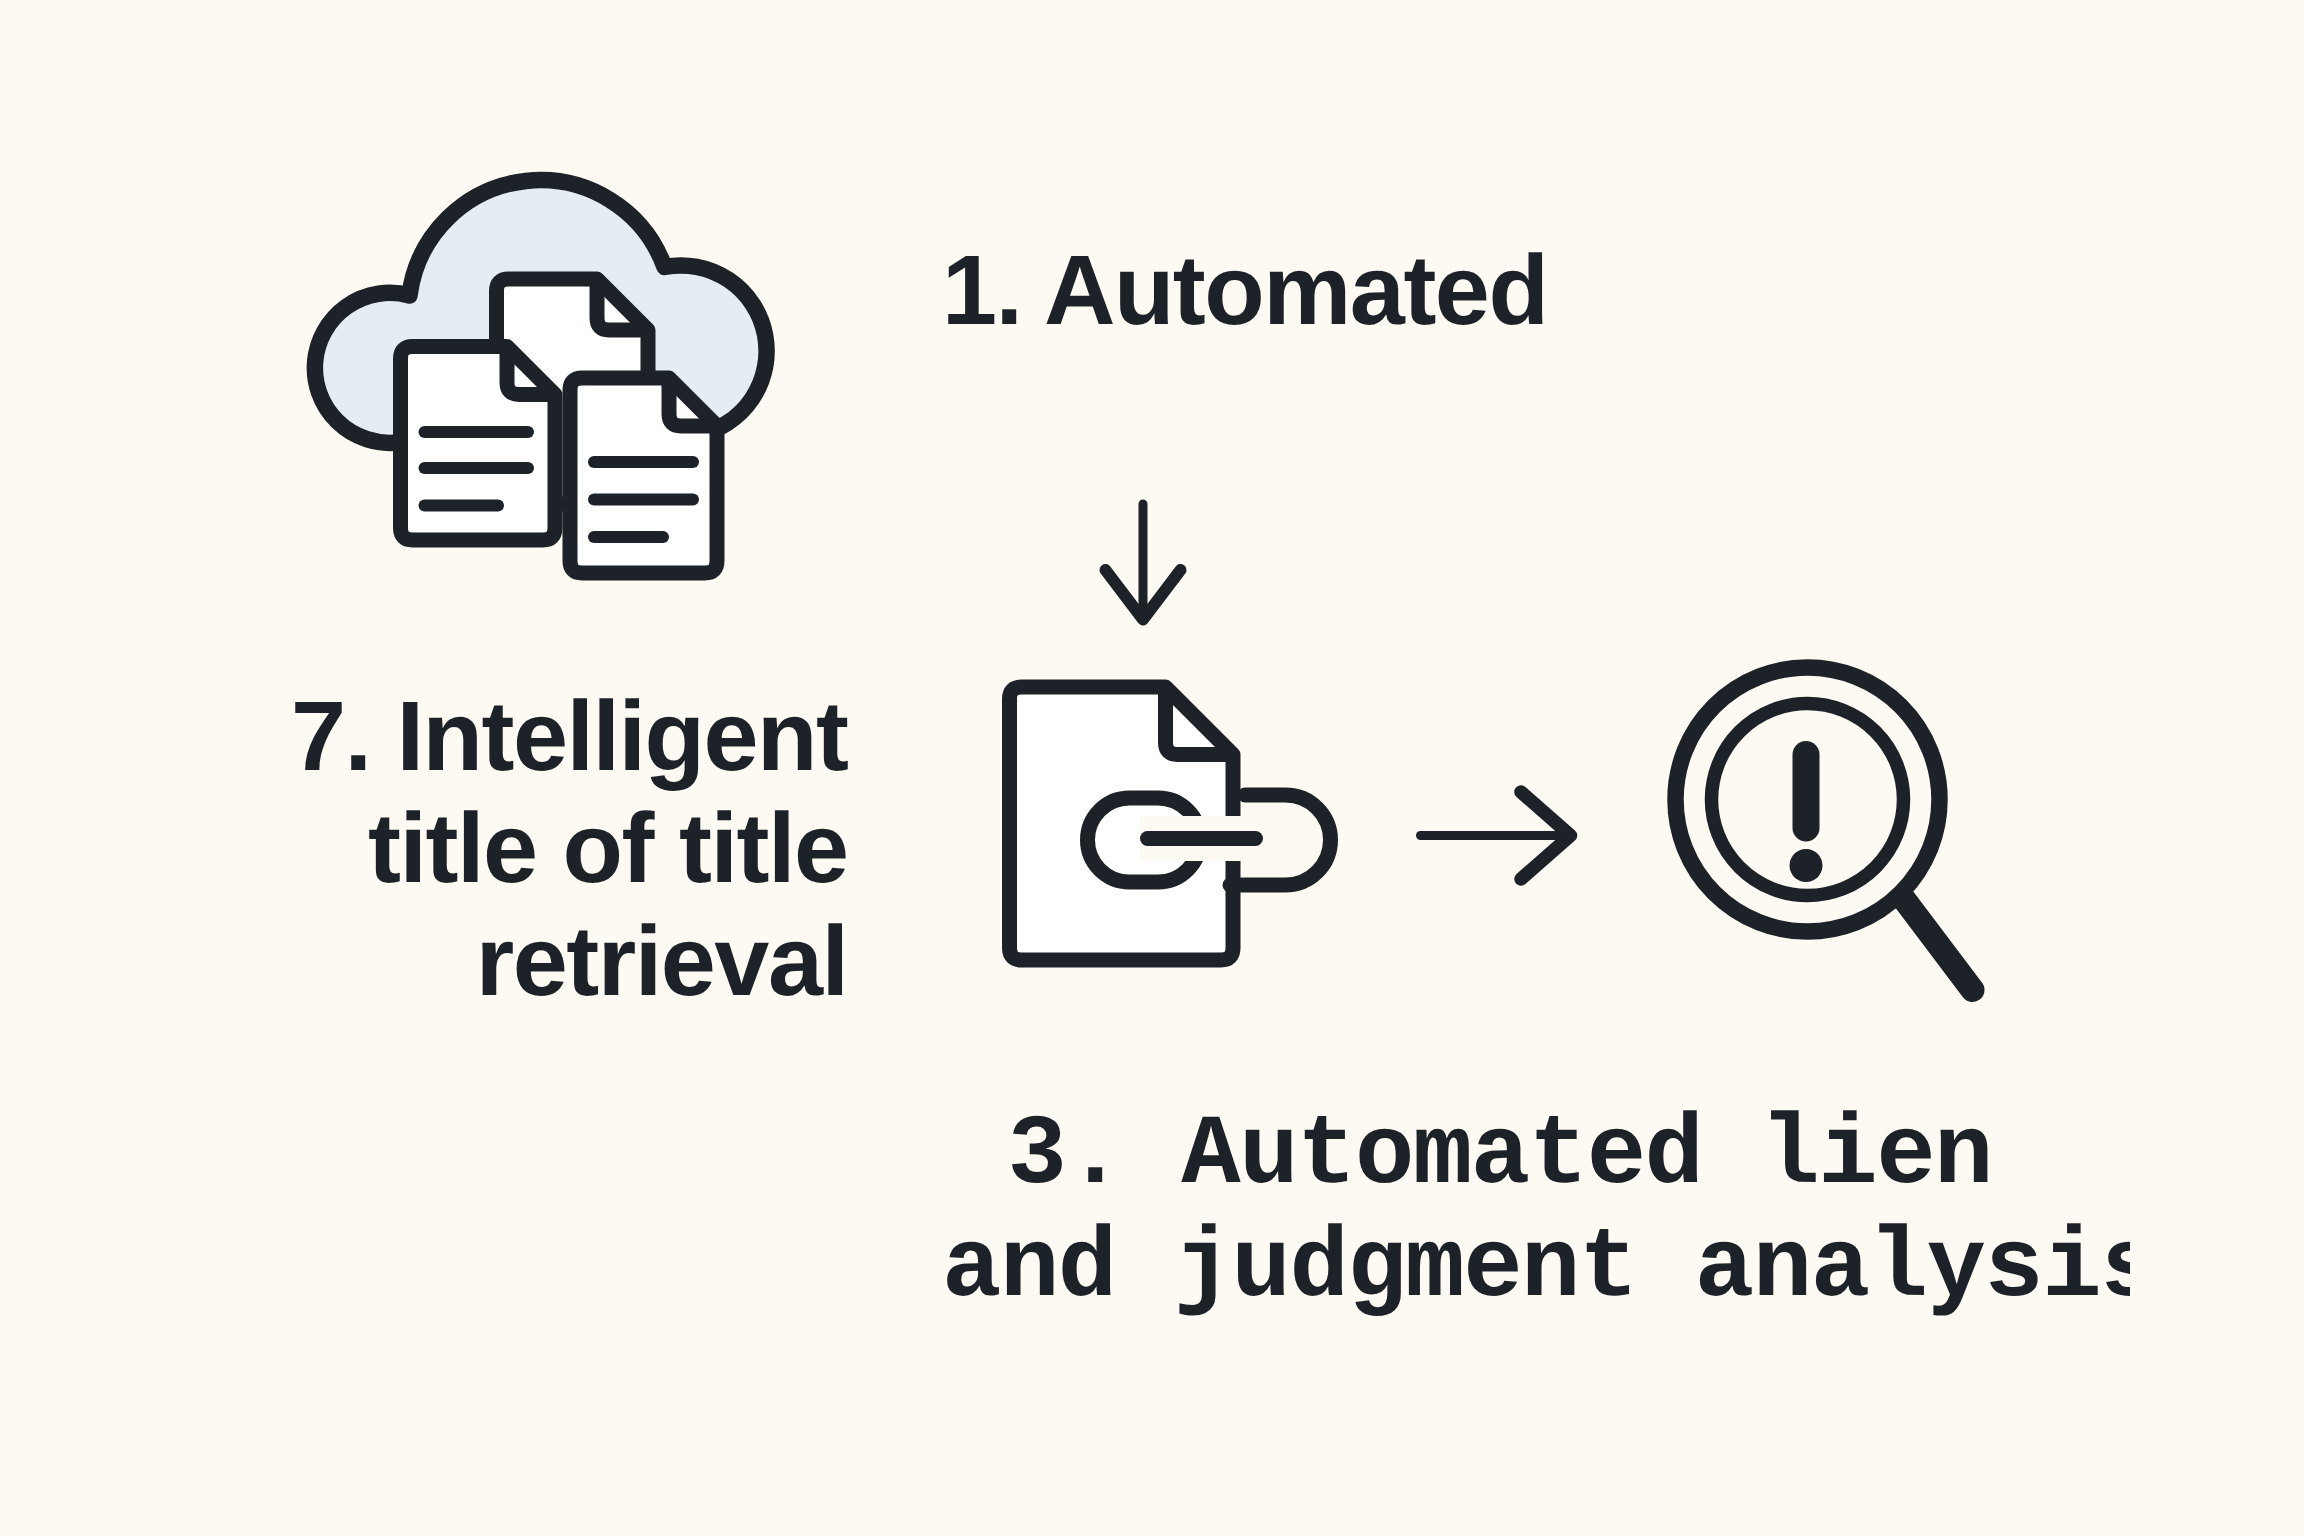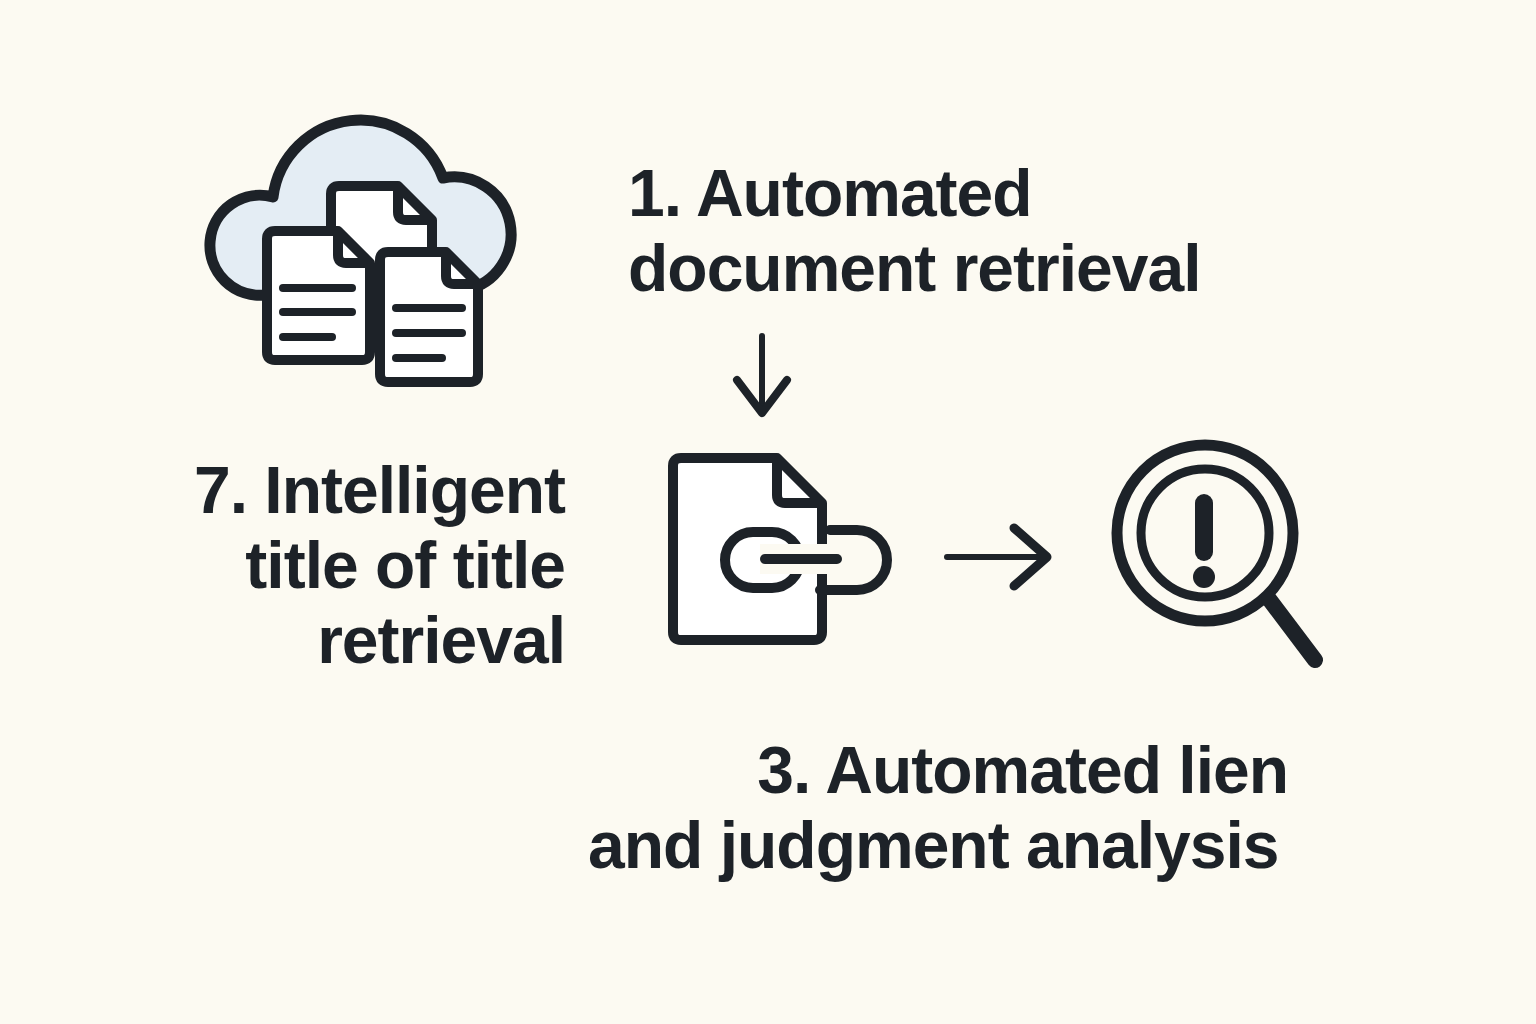--- a/index.html
+++ b/index.html
@@ -39,21 +39,21 @@
     position: absolute;
     font-weight: 700;
     font-size: 66px;
     line-height: 75px;
     letter-spacing: -1px;
     color: var(--ink, #1d2228);
     white-space: nowrap;
   }
   .step-1 { left: 628px; top: 156px; text-align: left; }
   .step-2 { left: 165px; top: 453px; width: 400px; text-align: right; }
-  .step-3 { left: 588px; top: 733px; width: 700px; text-align: right; }
+  .step-3 { left: 628px; top: 733px; width: 700px; text-align: right; font-family: Liberation Mono, monospace; }
   .step-3 .line-offset { margin-right: 52px; }
 </style>
 </head>
 <body>
 
 <div class="canvas">
 
   <div class="icon cloud-docs">
     <svg viewBox="0 0 340 300">
       <path class="stroke fill-cloud" stroke-width="11" d="M 70 203 A 50 50 0 1 1 78 105 A 88 88 0 0 1 248 86 A 57 57 0 1 1 270 198 Z"></path>
@@ -80,21 +80,20 @@
           <line x1="201" y1="216" x2="267" y2="216"></line>
           <line x1="201" y1="241" x2="267" y2="241"></line>
           <line x1="201" y1="266" x2="247" y2="266"></line>
         </g>
       </g>
     </svg>
   </div>
 
   <div class="step step-1">
     <div>1. Automated</div>
-    <div>document retrieval</div>
   </div>
 
   <div class="icon arrow-down">
     <svg viewBox="0 0 100 100">
       <line class="stroke round" stroke-width="6" x1="49" y1="8" x2="49" y2="76"></line>
       <polyline class="stroke round" stroke-width="8" points="24,52 49,85 74,52"></polyline>
     </svg>
   </div>
 
   <div class="step step-2">

